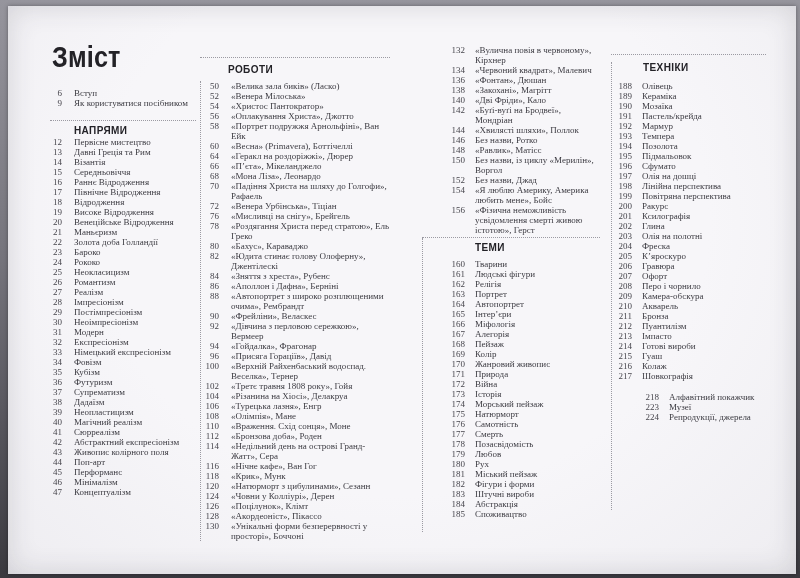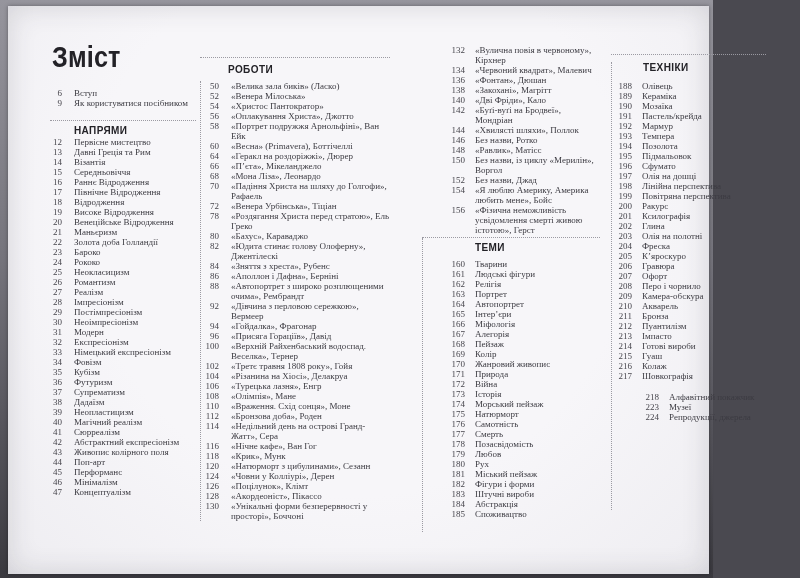--- a/index.html
+++ b/index.html
@@ -1,17 +1,17 @@
 <!DOCTYPE html>
 <html><head>
 <meta charset="utf-8">
 <style>
   html,body{margin:0;padding:0;}
   body{width:800px;height:578px;overflow:hidden;background:#4a4950;}
-  .canvas{position:relative;width:713px;height:578px;
+  .canvas{position:relative;width:800px;height:578px;
     background:linear-gradient(180deg,#96959d 0%,#75747c 45%,#3a393f 100%);
     font-family:"Liberation Serif", serif;text-decoration:underline;}
   .page{position:absolute;left:8px;top:6px;right:4px;bottom:4px;
     background:radial-gradient(ellipse at 50% 38%, #f7f6f9 55%, #eeedf1 100%);
     box-shadow:inset 0 0 28px rgba(50,50,62,.16), 0 0 4px rgba(0,0,0,.35);}
   .title{position:absolute;left:52px;top:40px;
     font-family:"Liberation Sans", sans-serif;font-weight:bold;font-size:30px;
     color:#232227;letter-spacing:.2px;transform:scaleX(.84);transform-origin:left top;}
   .col{position:absolute;color:#3c3b42;font-size:9px;}
   .sec-header{font-family:"Liberation Sans", sans-serif;font-weight:bold;
@@ -314,20 +314,24 @@
         <div class="toc-item">
           <span class="num">70</span>
           <span class="txt">«Падіння Христа на шляху до Голгофи», Рафаель</span>
         </div>
 
         <div class="toc-item">
           <span class="num">72</span>
           <span class="txt">«Венера Урбінська», Тіціан</span>
         </div>
 
+        <div class="toc-item">
+          <span class="num">76</span>
+          <span class="txt">«Мисливці на снігу», Брейгель</span>
+        </div>
 
         <div class="toc-item">
           <span class="num">78</span>
           <span class="txt">«Роздягання Христа перед стратою», Ель Греко</span>
         </div>
 
         <div class="toc-item">
           <span class="num">80</span>
           <span class="txt">«Бахус», Караваджо</span>
         </div>
@@ -345,20 +349,24 @@
         <div class="toc-item">
           <span class="num">86</span>
           <span class="txt">«Аполлон і Дафна», Берніні</span>
         </div>
 
         <div class="toc-item">
           <span class="num">88</span>
           <span class="txt">«Автопортрет з широко розплющеними очима», Рембрандт</span>
         </div>
 
+        <div class="toc-item">
+          <span class="num">90</span>
+          <span class="txt">«Фрейліни», Веласкес</span>
+        </div>
 
         <div class="toc-item">
           <span class="num">92</span>
           <span class="txt">«Дівчина з перловою сережкою», Вермеер</span>
         </div>
 
         <div class="toc-item">
           <span class="num">94</span>
           <span class="txt">«Гойдалка», Фрагонар</span>
         </div>

